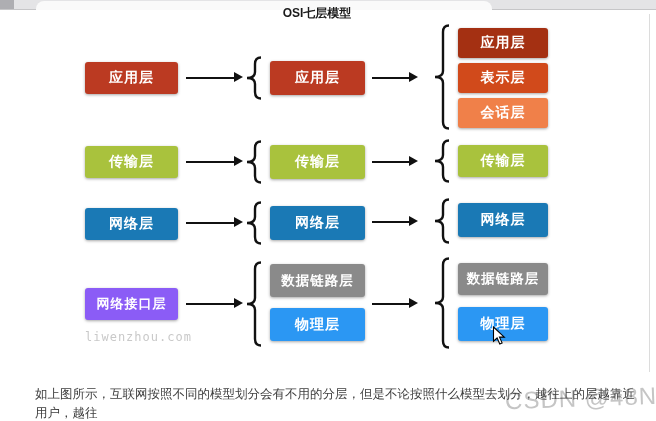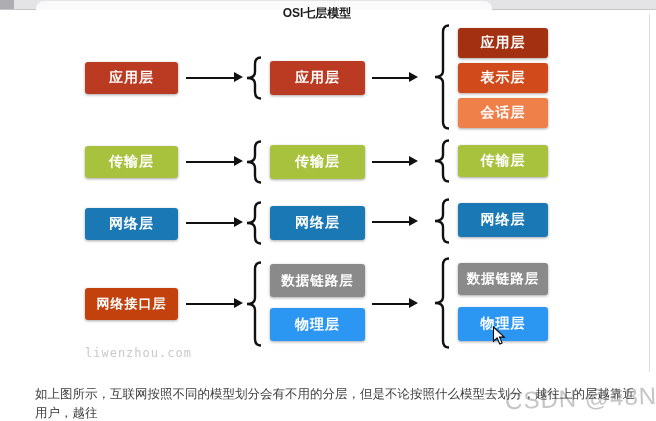--- a/index.html
+++ b/index.html
@@ -15,42 +15,42 @@
   .lbox{position:absolute;display:flex;align-items:center;justify-content:center;
         color:#fff;font-weight:bold;font-size:14px;border-radius:3px;
         box-shadow:0 1px 3px rgba(0,0,0,.35);letter-spacing:1px;white-space:nowrap;}
   
   .arrow{position:absolute;height:2.2px;background:#111;}
   .arrow::after{content:"";position:absolute;right:-9px;top:-4.8px;width:0;height:0;
                 border-left:9px solid #111;border-top:5.9px solid transparent;border-bottom:5.9px solid transparent;}
   .brace{position:absolute;overflow:visible;}
   .vline{position:absolute;left:649px;top:14px;width:1px;height:358px;background:#dcdcdc;}
   .site-mark{position:absolute;left:85px;top:330px;font-family:"DejaVu Sans Mono","Liberation Mono",monospace;
-             font-size:12px;color:#c9c9c9;letter-spacing:1px;margin-top:16px;}
+             font-size:12px;color:#c9c9c9;letter-spacing:1px;}
   .para{position:absolute;left:35px;top:385px;width:610px;font-size:12.5px;line-height:19px;color:#3d3d3d;}
   .csdn-mark{position:absolute;left:505px;top:384px;font-size:24px;color:rgba(150,150,150,.55);
              transform:rotate(-2deg);letter-spacing:1px;white-space:nowrap;}
   .cursor{position:absolute;left:492px;top:326px;}
 </style>
 </head>
 <body>
 
 <div id="stage">
 
   <div class="chrome">
     <div class="chrome-left"></div>
     <div class="chrome-tab"></div>
   </div>
 
   <div class="page-title">OSI七层模型</div>
 
   <div class="lbox" style="left: 85px; top: 62px; width: 93px; height: 32px; background: rgb(187, 58, 34);">应用层</div>
   <div class="lbox" style="left: 85px; top: 146px; width: 93px; height: 32px; background: rgb(169, 194, 61);">传输层</div>
   <div class="lbox" style="left: 85px; top: 208px; width: 93px; height: 32px; background: rgb(26, 121, 181);">网络层</div>
-  <div class="lbox" style="left: 85px; top: 288px; width: 93px; height: 32px; font-size: 13px; background: #c2410c;">网络接口层</div>
+  <div class="lbox" style="left: 85px; top: 288px; width: 93px; height: 32px; font-size: 13px; background: #8b5cf6;">网络接口层</div>
 
   <div class="lbox" style="left: 270px; top: 61px; width: 95px; height: 34px; background: rgb(187, 58, 34);">应用层</div>
   <div class="lbox" style="left: 270px; top: 145px; width: 95px; height: 34px; background: rgb(169, 194, 61);">传输层</div>
   <div class="lbox" style="left: 270px; top: 206px; width: 95px; height: 34px; background: rgb(26, 121, 181);">网络层</div>
   <div class="lbox" style="left: 270px; top: 264px; width: 95px; height: 33px; font-size: 13.5px; background: rgb(138, 138, 138);">数据链路层</div>
   <div class="lbox" style="left: 270px; top: 308px; width: 95px; height: 33px; background: rgb(43, 151, 243);">物理层</div>
 
   <div class="lbox" style="left: 458px; top: 28px; width: 90px; height: 30px; background: rgb(164, 48, 18);">应用层</div>
   <div class="lbox" style="left: 458px; top: 63px; width: 90px; height: 30px; background: rgb(209, 74, 27);">表示层</div>
   <div class="lbox" style="left: 458px; top: 98px; width: 90px; height: 30px; background: rgb(240, 128, 73);">会话层</div>

